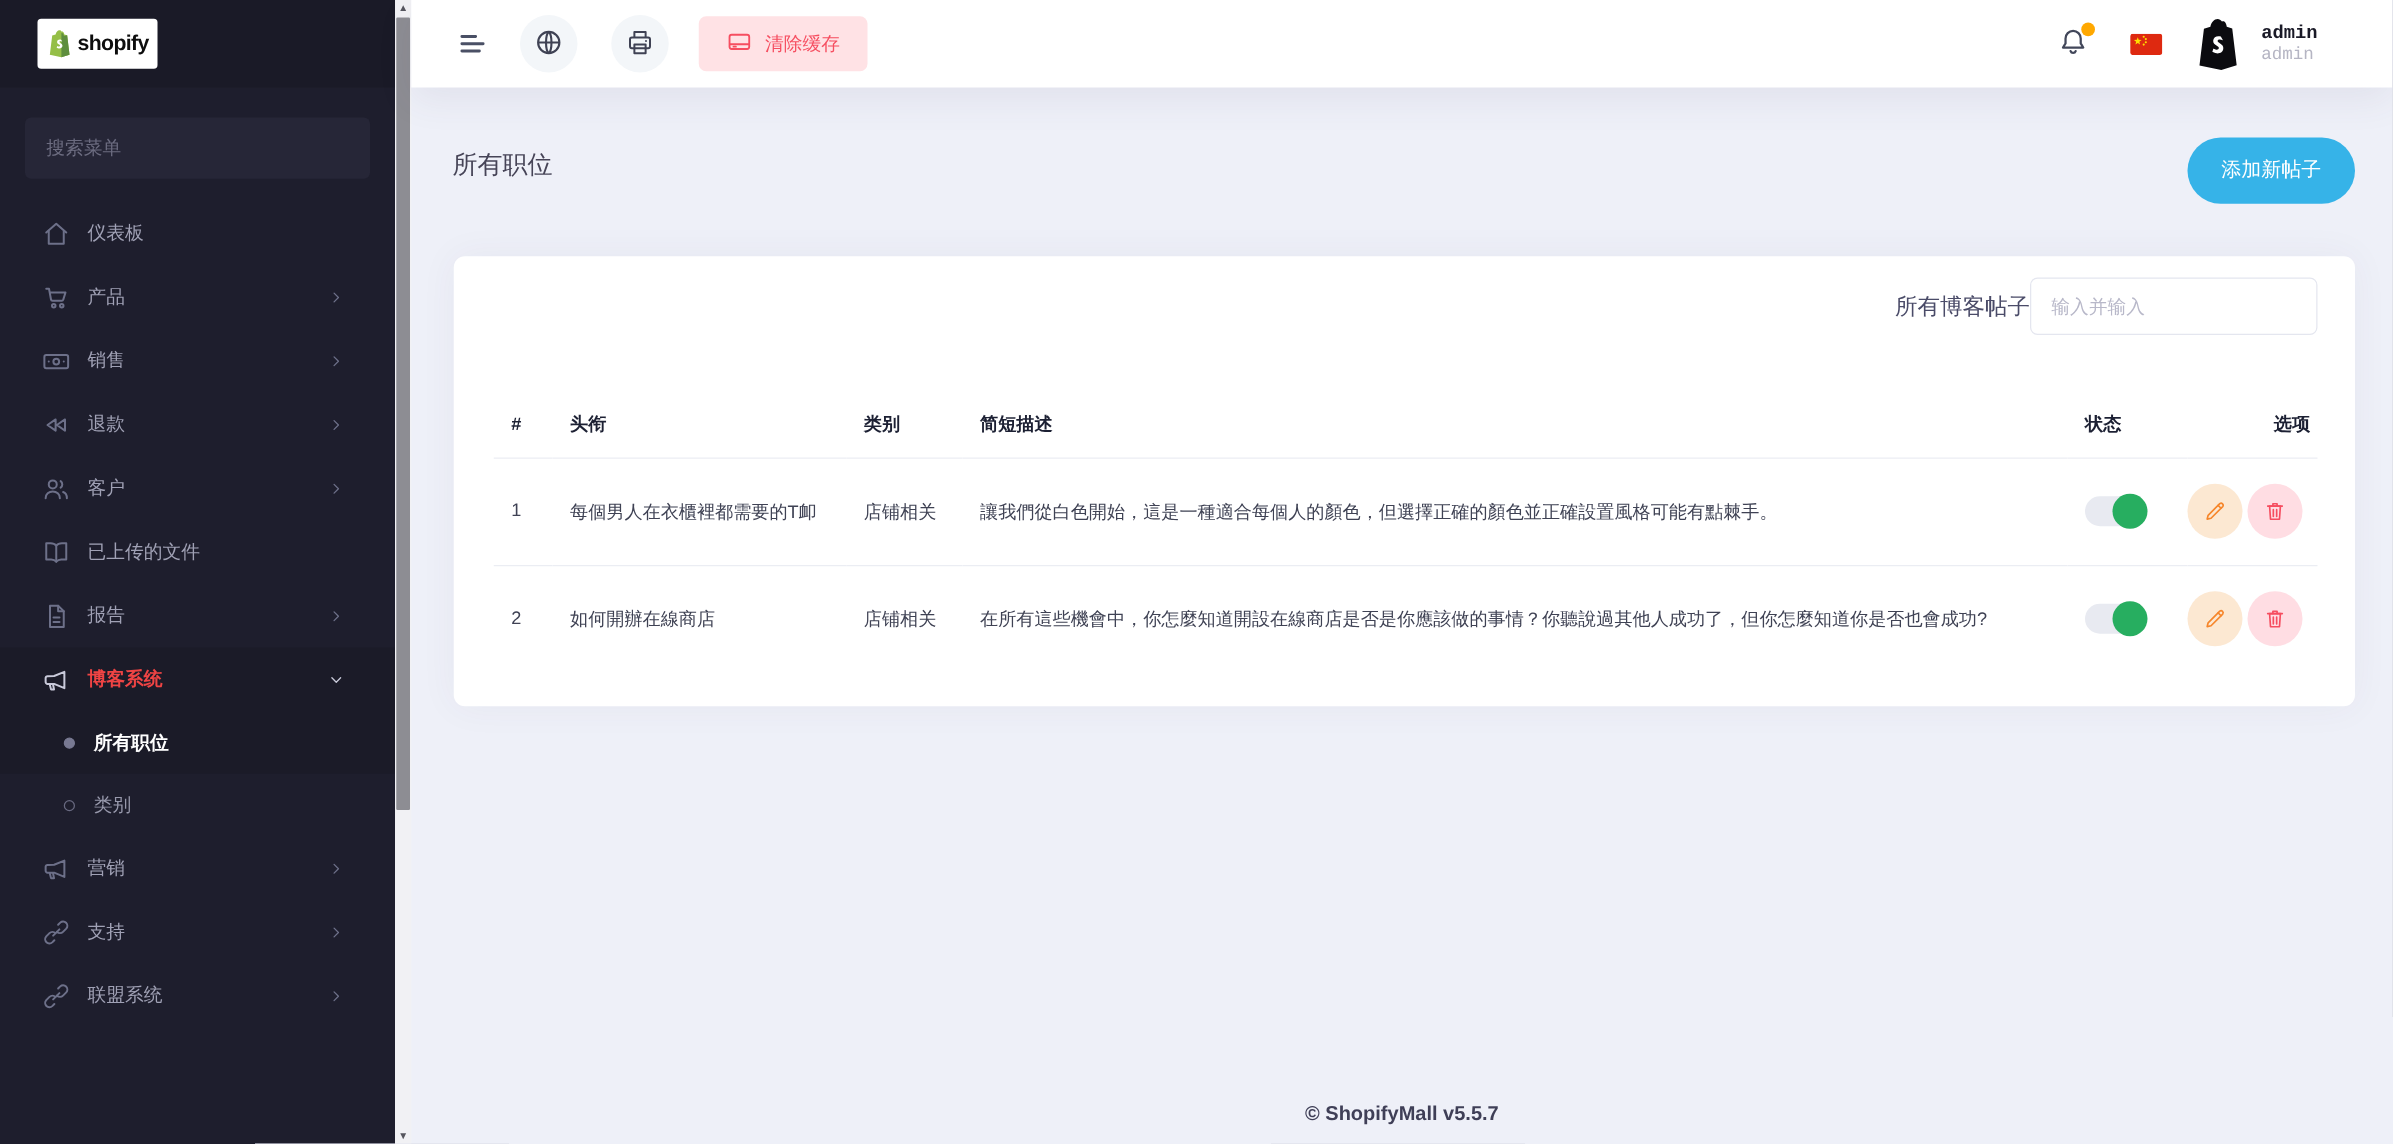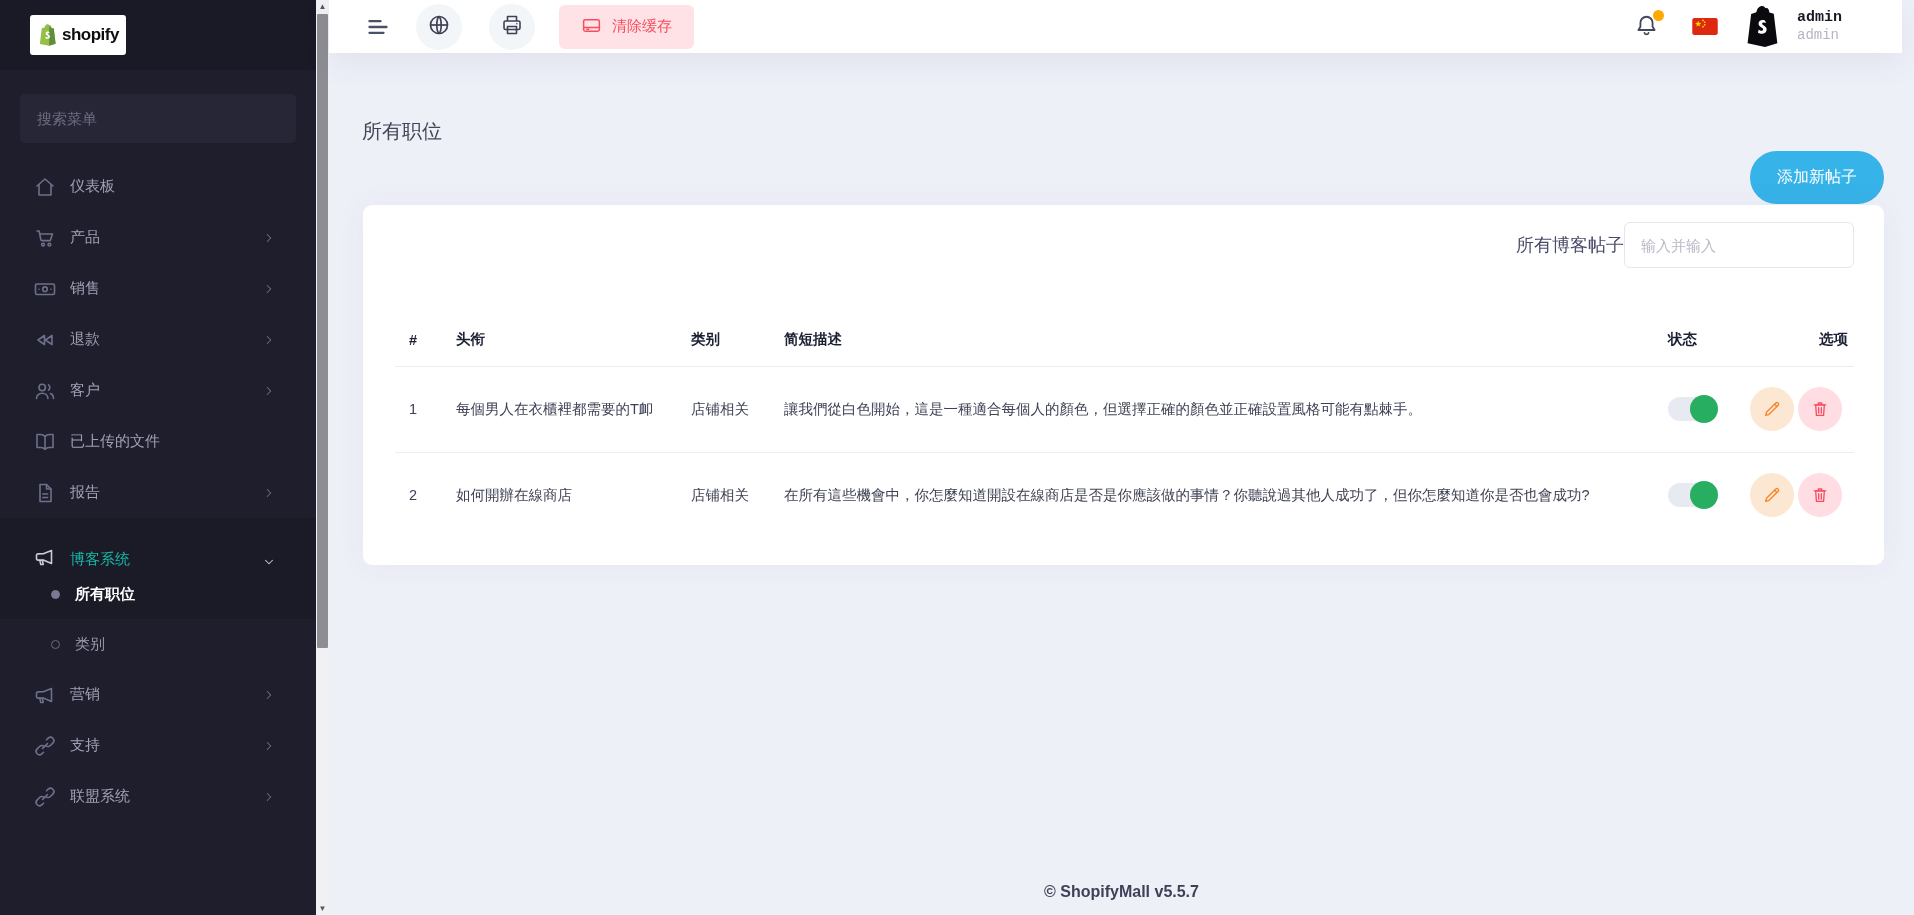--- a/index.html
+++ b/index.html
@@ -20,36 +20,36 @@
   .brand-text{font-weight:bold;font-size:17px;color:#0d0d0d;letter-spacing:-.5px;}
   .search-wrap{padding:24px 20px 0 20px;}
   .search-input{width:100%;height:49px;background:#262637;border:none;border-radius:5px;padding:0 17px;
     font-size:15px;color:#cfd0dd;outline:none;font-family:inherit;}
   .search-input::placeholder{color:#6c6c80;}
   .menu{margin-top:18px;}
   .menu-item{height:51px;display:flex;align-items:center;padding:0 40px 0 33px;color:#a0a1b5;font-size:15px;cursor:pointer;}
   .menu-item .mi-icon{width:24px;height:24px;margin-right:13px;color:#6d7089;flex:0 0 auto;}
   .mi-icon svg,.mi-chev svg{width:100%;height:100%;display:block;}
   .mi-chev{width:14px;height:14px;margin-left:auto;color:#6d7089;}
-  .menu-item.open{background:#1b1b28;color:#14b8a6;font-weight:normal;align-items:flex-end;}
+  .menu-item.open{background:#1b1b28;color:#ef4444;font-weight:bold;}
   .menu-item.open .mi-icon,.menu-item.open .mi-chev{color:#c9cada;}
   .submenu-item{height:50px;display:flex;align-items:center;padding-left:51px;color:#9899ac;font-size:15px;cursor:pointer;}
   .submenu-item.active{background:#1b1b28;color:#fff;font-weight:bold;}
   .bullet{width:9px;height:9px;border-radius:50%;border:1.5px solid #696a81;margin-right:15px;flex:0 0 auto;}
   .bullet.filled{background:#787992;border-color:#787992;}
 
   
   .side-scroll{position:absolute;left:316px;top:0;width:13px;height:915px;background:#f1f1f4;}
   .ss-thumb{position:absolute;left:1px;top:14px;width:11px;height:634px;background:#8d8d93;border-radius:1px;}
   .ss-arrow{position:absolute;left:0;width:13px;height:13px;color:#55555d;font-size:8px;line-height:13px;text-align:center;}
   .ss-arrow.up{top:0;}
   .ss-arrow.down{bottom:0;}
 
   
-  .topbar{position:absolute;left:329px;top:0;right:12px;height:53px;background:#fff;display:flex;align-items:center;
+  .topbar{position:absolute;left:329px;top:0;right:0;height:70px;background:#fff;display:flex;align-items:center;
     padding:0 60px 0 33px;box-shadow:0 10px 30px 0 rgba(82,63,105,.08);}
   .burger{width:32px;height:24px;border:none;background:none;color:#4a5065;cursor:pointer;padding:0;}
   .burger svg{width:100%;height:100%;}
   .round-btn{width:46px;height:46px;border-radius:50%;background:#f3f6f9;border:none;display:flex;align-items:center;
     justify-content:center;cursor:pointer;color:#3f4254;}
   .round-btn svg{width:24px;height:24px;}
   .globe-btn{margin-left:22px;}
   .print-btn{margin-left:27px;}
   .cache-btn{margin-left:24px;height:44px;padding:0 22px;border:none;border-radius:6px;background:var(--danger-bg);
     color:var(--danger);font-size:15px;display:flex;align-items:center;gap:10px;cursor:pointer;font-family:inherit;}
@@ -63,21 +63,21 @@
   .user-chip{display:flex;align-items:center;cursor:pointer;font-family:Liberation Mono, monospace;}
   .avatar{width:46px;height:46px;display:flex;align-items:center;justify-content:center;margin-right:12px;}
   .avatar svg{width:40px;height:45px;}
   .u-name{font-size:15px;font-weight:bold;color:#1a1a27;line-height:18px;}
   .u-role{font-size:14px;color:#b5b5c3;line-height:17px;}
 
   
   .main{position:absolute;left:329px;top:70px;right:0;bottom:0;}
   .page-title{position:absolute;left:33px;top:48px;font-size:20px;font-weight:500;color:#464457;}
   .add-btn{position:absolute;right:30px;top:40px;height:53px;padding:0 27px;border:none;border-radius:27px;
-    background:var(--accent);color:#fff;font-size:16px;cursor:pointer;font-family:inherit;margin-top:41px;}
+    background:var(--accent);color:#fff;font-size:16px;cursor:pointer;font-family:inherit;}
   .card{position:absolute;left:34px;right:30px;top:135px;height:360px;background:#fff;border-radius:9px;
     box-shadow:0 0 30px 0 rgba(82,63,105,.05);}
   .card-head{display:flex;justify-content:flex-end;align-items:center;padding:17px 30px 0 32px;}
   .card-title{font-size:18px;font-weight:500;color:#4a4b68;}
   .card-search{width:230px;height:46px;border:1px solid #e4e6ef;border-radius:6px;padding:0 16px;font-size:15px;
     color:#3f4254;outline:none;font-family:inherit;}
   .card-search::placeholder{color:#b8b8c9;}
   .tbl{margin:46px 30px 0 32px;width:calc(100% - 62px);border-collapse:collapse;table-layout:fixed;}
   .tbl th{height:52px;text-align:left;font-size:14.5px;font-weight:bold;color:#1c2033;padding:0 0 0 14px;}
   .tbl td{height:86px;border-top:1px solid var(--border);font-size:14.5px;color:#3f4254;padding:0 0 0 14px;}

